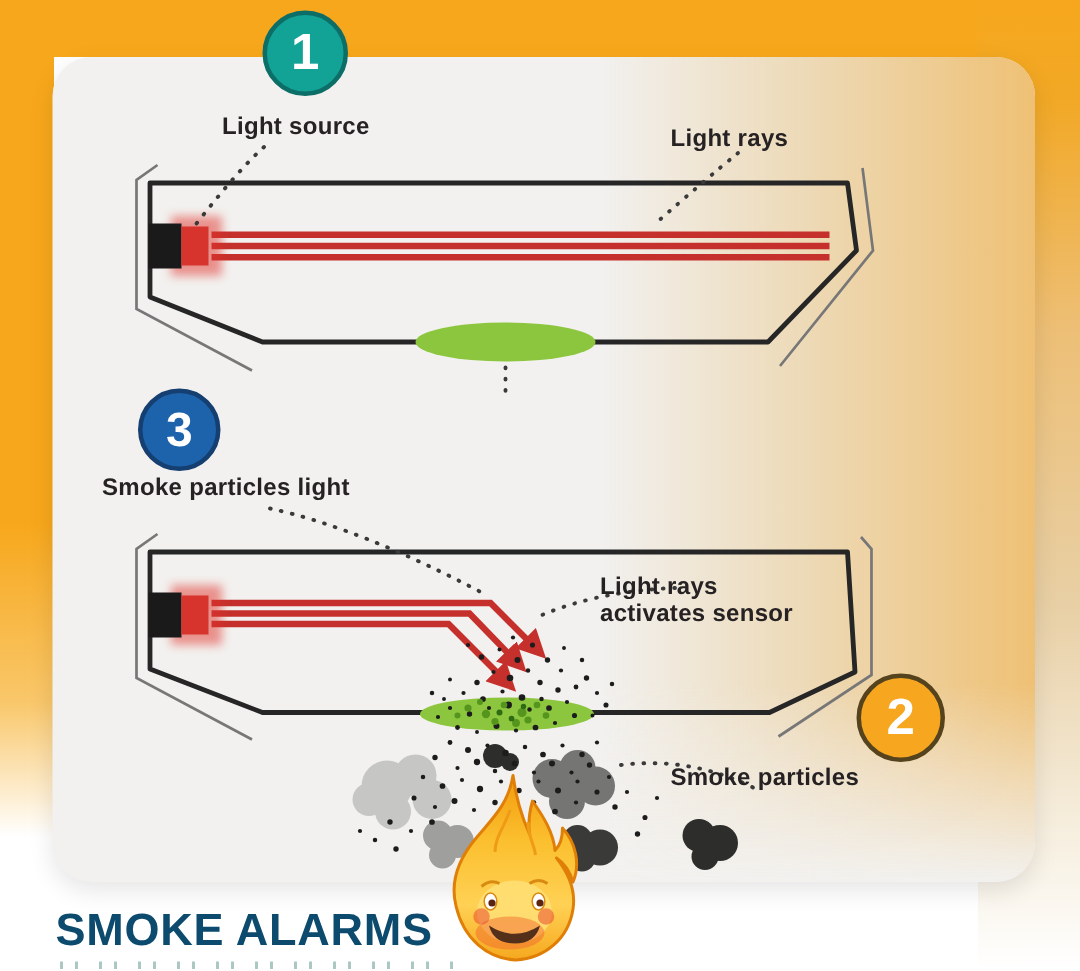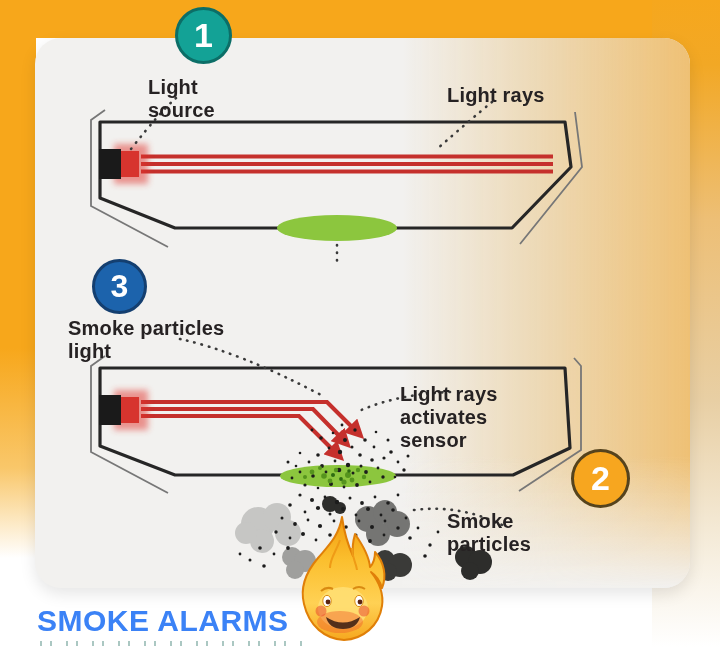--- a/index.html
+++ b/index.html
@@ -15,39 +15,39 @@
   .card{position:absolute;left:35px;top:38px;width:655px;height:550px;border-radius:26px;
     background:#f2f1ef;box-shadow:0 6px 16px rgba(0,0,0,0.10);}
   .card-tint{position:absolute;right:0;top:0;bottom:0;width:44%;
     border-radius:0 26px 26px 0;
     background:
       linear-gradient(to top,rgba(242,241,239,1) 0%,rgba(242,241,239,0) 24%),
       linear-gradient(to right,rgba(232,193,124,0) 0%,rgba(232,193,124,0.5) 48%,rgba(238,188,106,0.92) 100%);}
   
   svg.diagram{position:absolute;left:0;top:0;z-index:4;pointer-events:none;}
   
-  .lbl{position:absolute;z-index:5;color:#262223;font-weight:bold;font-size:20px;
+  .lbl{position:absolute;z-index:5;color:#262223;font-weight:bold;font-size:16px;
        letter-spacing:.2px;line-height:1.15;}
   .lbl-light-source{left:148px;top:76px;width:115px;}
   .lbl-light-beam{left:447px;top:84px;width:105px;}
   .lbl-light-sensor{left:272px;top:267px;width:115px;}
   .lbl-smoke-deflects{left:68px;top:317px;width:185px;}
   .lbl-light-rays{left:400px;top:383px;width:150px;text-align:left;}
   .lbl-smoke-particles{left:447px;top:510px;width:142px;}
   
   .badge{position:absolute;z-index:6;border-radius:50%;display:flex;align-items:center;
          justify-content:center;color:#fff;font-weight:bold;box-sizing:border-box;}
   .badge-1{left:175px;top:7px;width:57px;height:57px;background:#13a296;
            border:3px solid #0c6e67;font-size:34px;}
   .badge-3{left:92px;top:259px;width:55px;height:55px;background:#1c63ac;
            border:3px solid #143f70;font-size:32px;}
   .badge-2{left:571px;top:449px;width:59px;height:59px;background:#f7a61f;
            border:3px solid #55431d;font-size:34px;}
   
-  .footer-title{position:absolute;left:37px;top:604px;z-index:5;color:#3b82f6;
+  .footer-title{position:absolute;left:37px;top:604px;z-index:5;color:#0c4a6e;
      font-size:30px;font-weight:900;letter-spacing:.5px;white-space:nowrap;}
   .clipped-line{position:absolute;left:40px;top:641px;width:262px;height:5px;z-index:5;opacity:.75;
      background:repeating-linear-gradient(90deg,#8fb5ae 0 2px,transparent 2px 10px,#8fb5ae 10px 12px,transparent 12px 26px);}
 </style>
 </head>
 <body>
 
 <div id="stage">
 
   <div class="band-top"></div>

